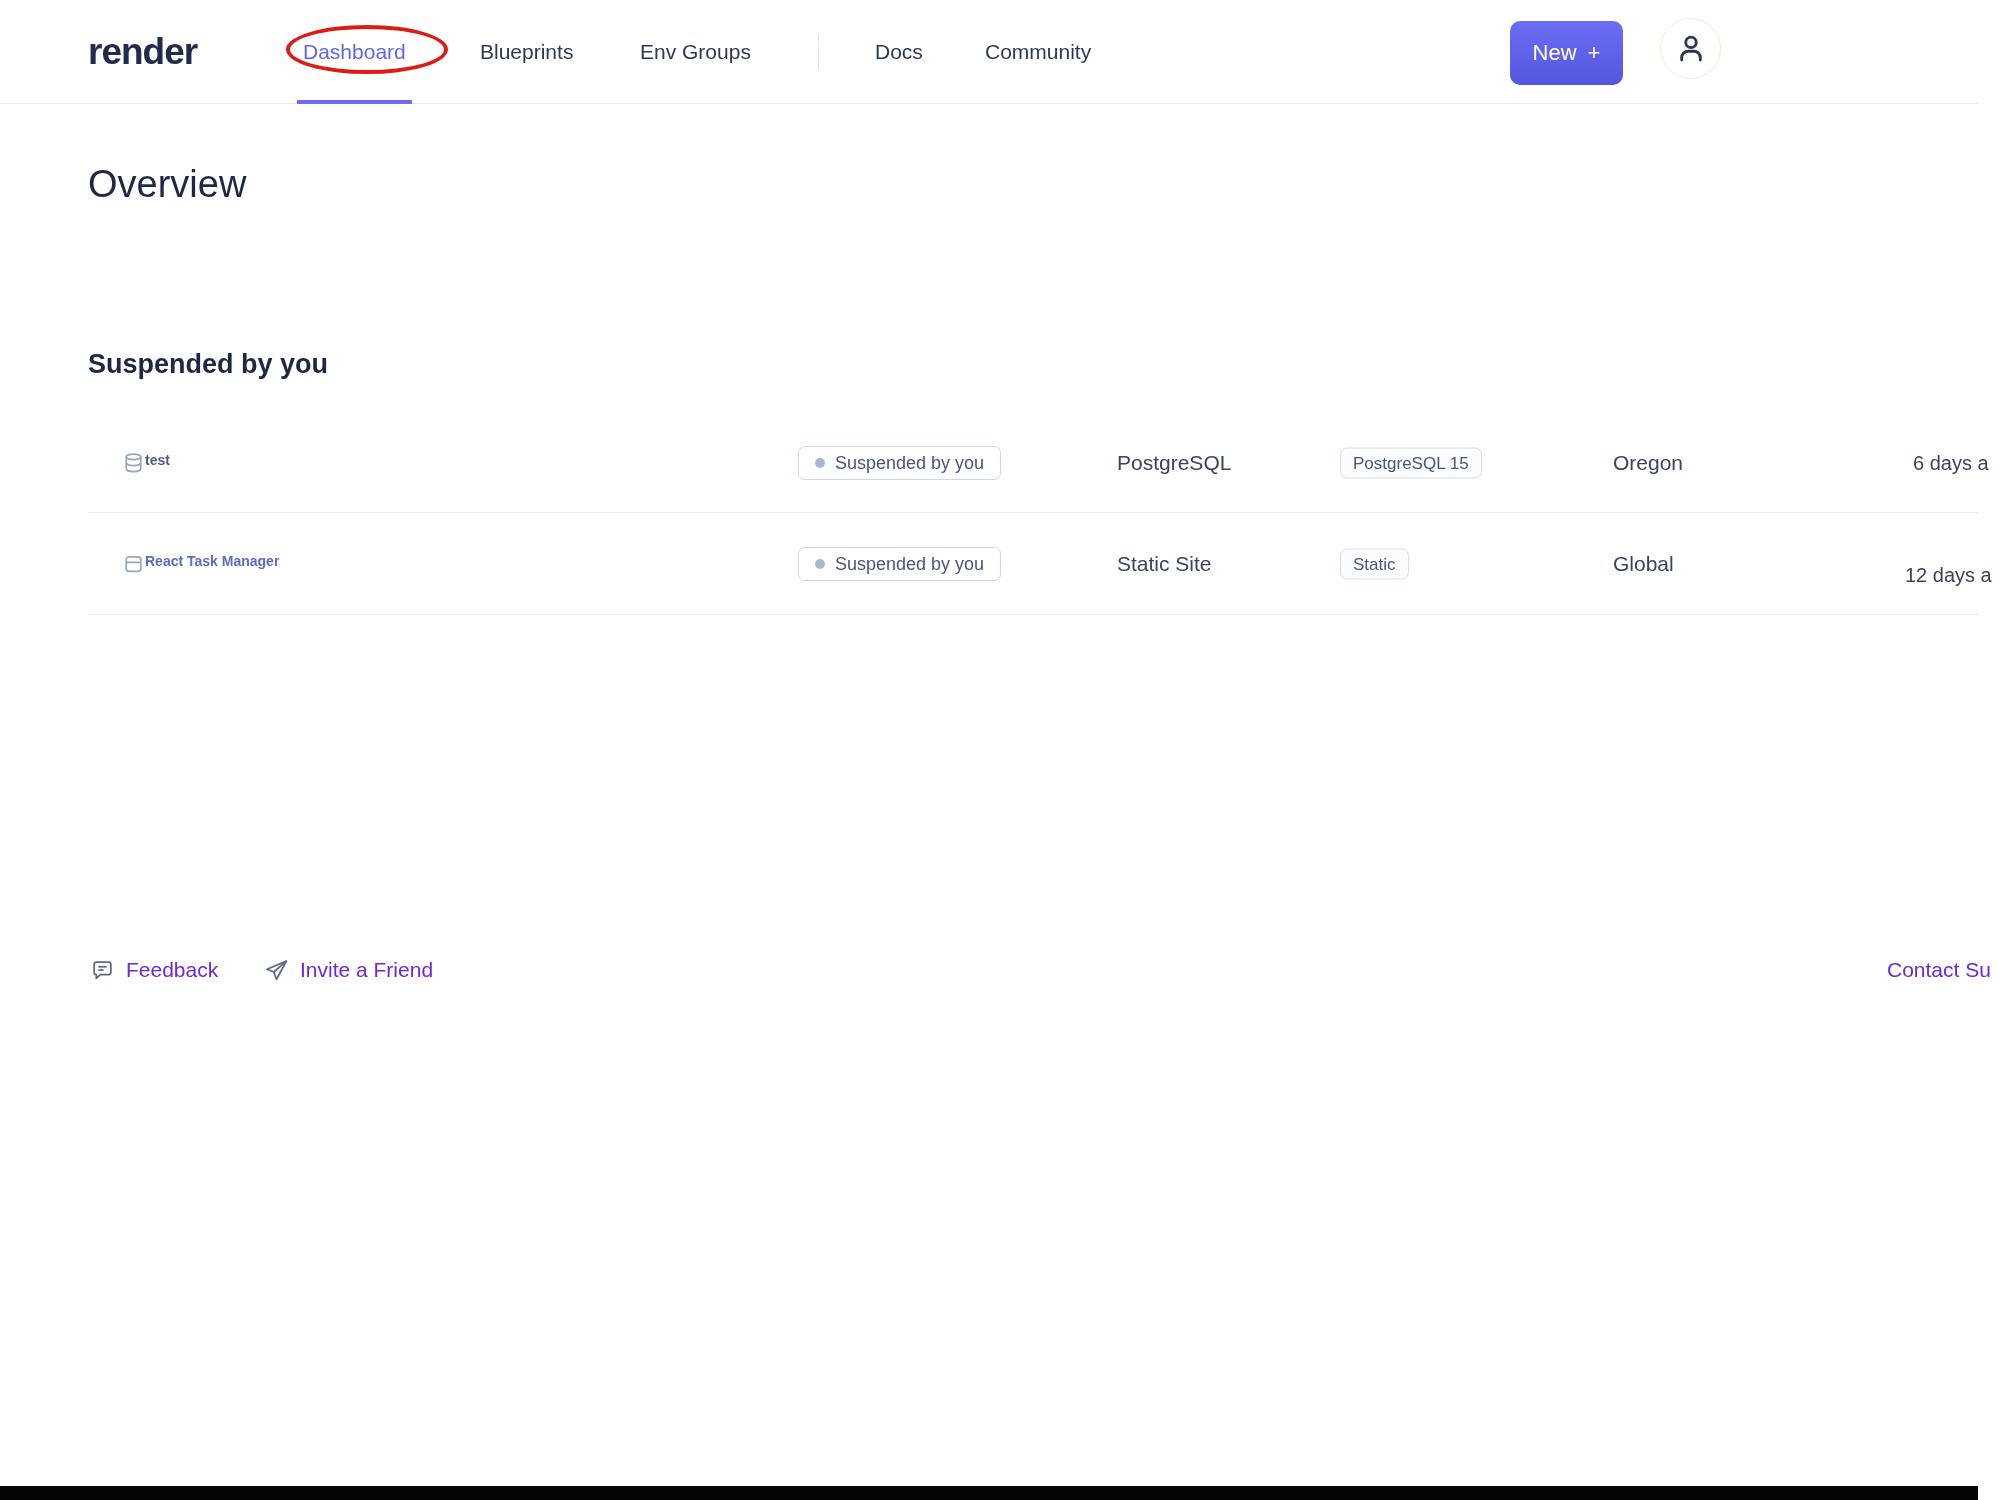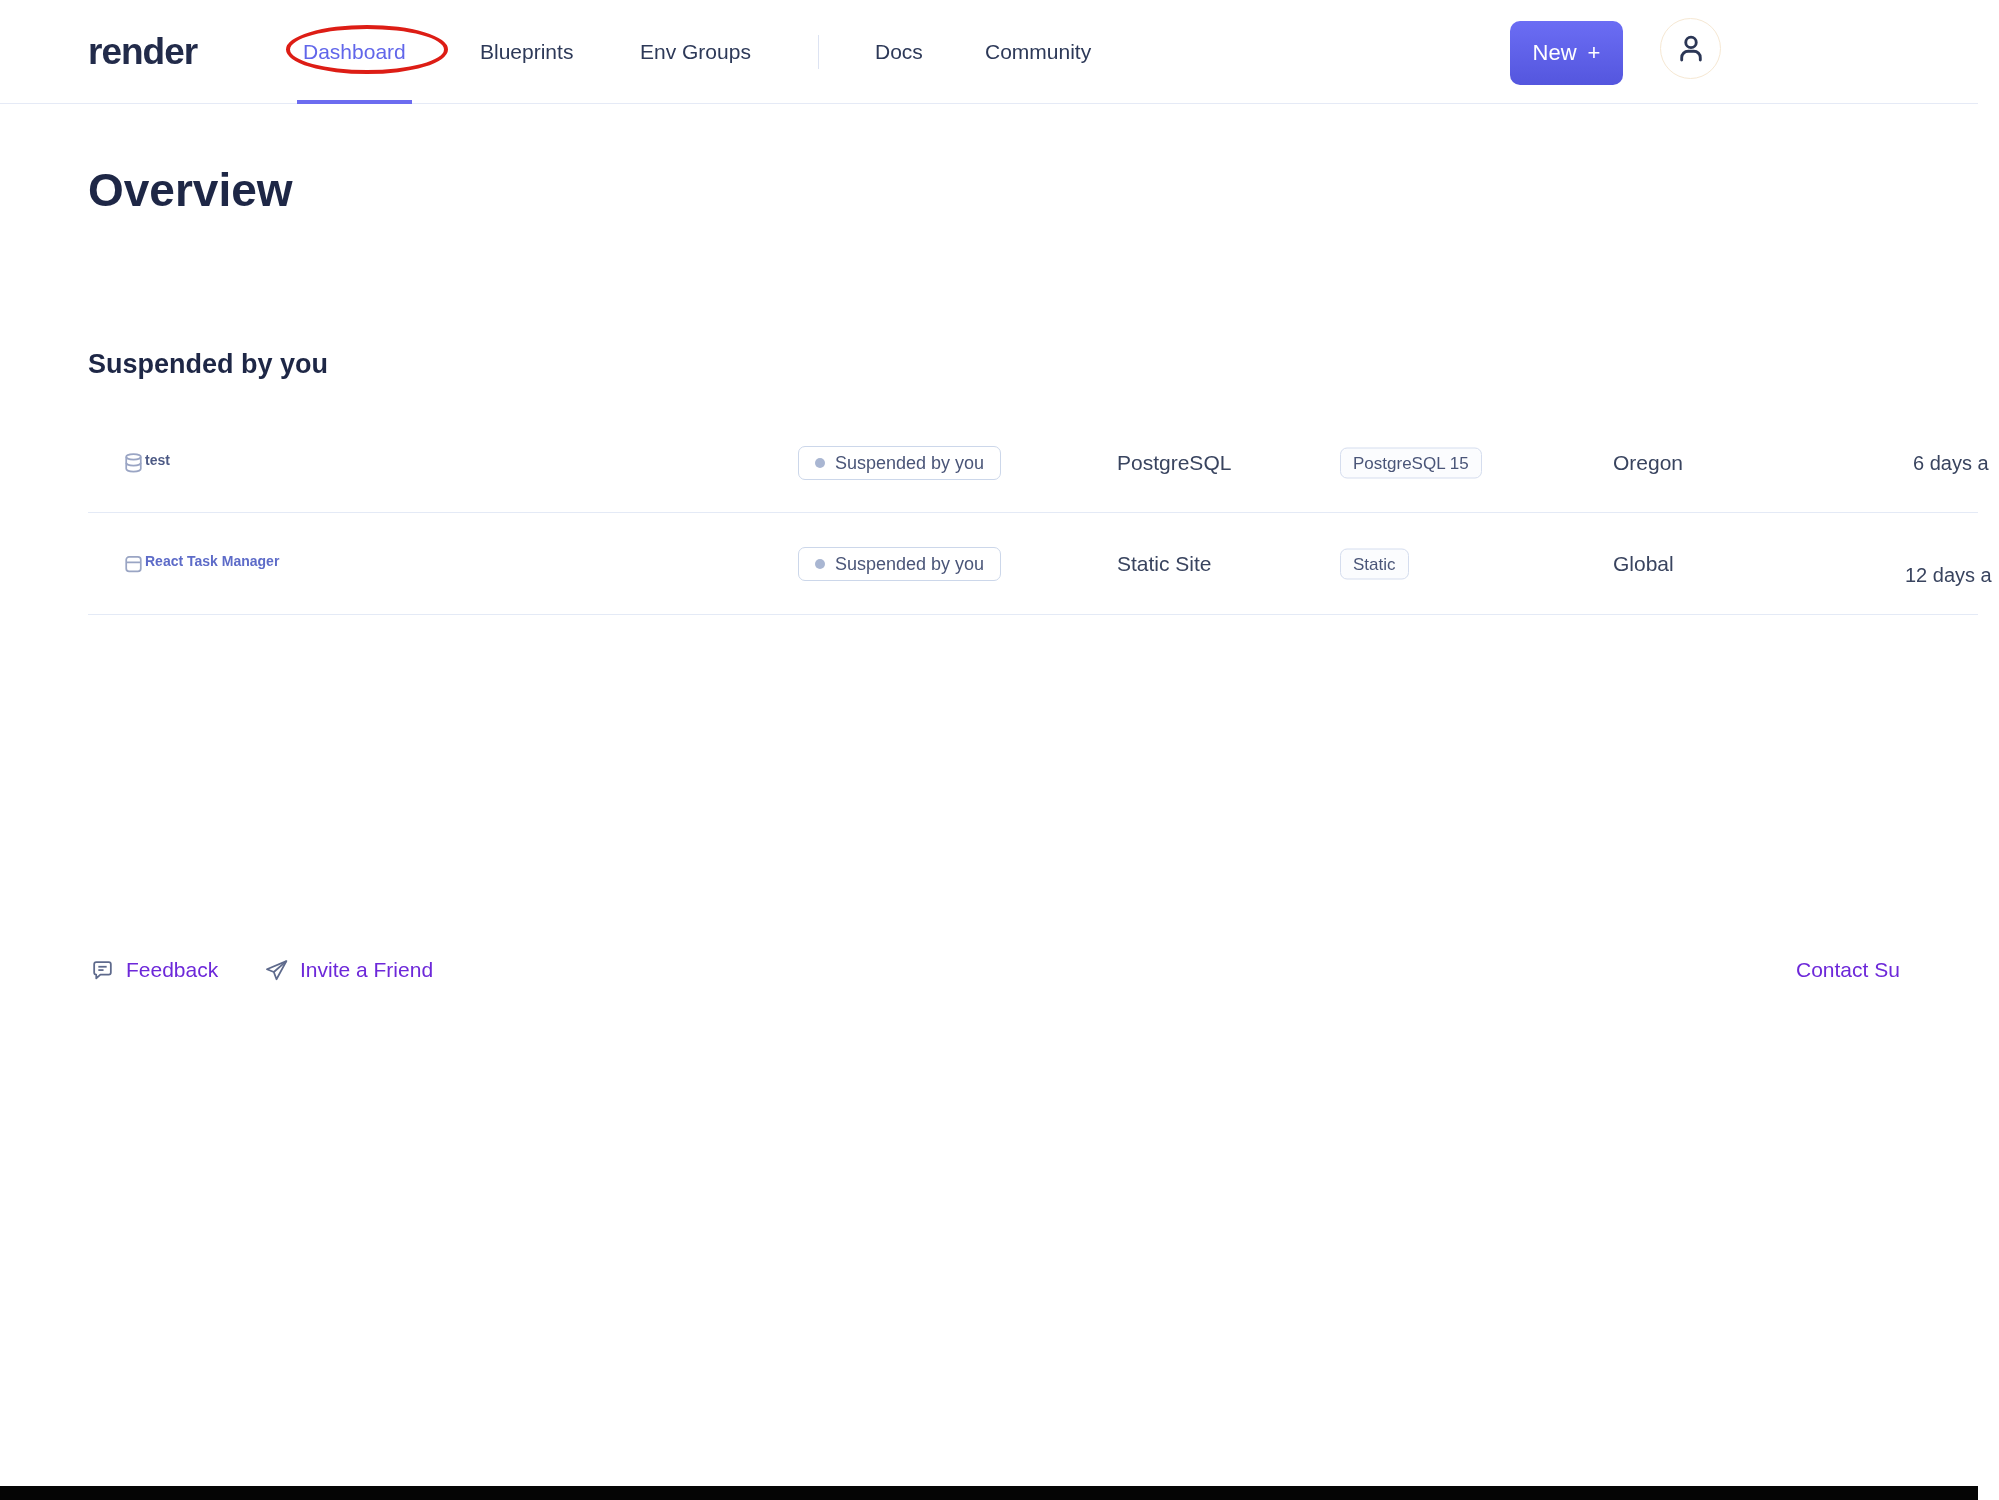--- a/index.html
+++ b/index.html
@@ -24,21 +24,21 @@
                         border:4px solid #dd1d15; border-radius:50%; pointer-events:none; z-index:6; }
   .new-btn { position:absolute; left:1510px; top:21px; width:113px; height:64px; border:none;
              border-radius:10px; background:linear-gradient(180deg,#6b6df4,#5456de);
              color:#ffffff; font-size:22px; font-family:"Liberation Sans",sans-serif;
              display:flex; align-items:center; justify-content:center; gap:11px; cursor:pointer; }
   .avatar-btn { position:absolute; left:1660px; top:18px; width:61px; height:61px; border-radius:50%;
                 border:1px solid #f6e8d3; background:#fff; display:flex; align-items:center;
                 justify-content:center; cursor:pointer; }
 
   
-  .page-title { position:absolute; left:88px; top:163px; font-size:46px; font-weight:700; color:#1e2746; }
+  .page-title { position:absolute; left:88px; top:163px; font-size:38px; font-weight:400; color:#1e2746; }
   .section-title { position:absolute; left:88px; top:349px; font-size:27px; font-weight:700; color:#1e2746; }
 
   
   .table { position:absolute; left:88px; top:413px; width:1911px; }
   .thead { position:relative; height:47px; }
   .thead-border, .row-border { position:absolute; bottom:0; left:0; width:1890px; height:1px; background:#e4eaf6; }
   .th { position:absolute; top:0; height:47px; display:flex; align-items:center;
         font-size:14.5px; font-weight:700; letter-spacing:1.3px; color:#9099b8; cursor:pointer; }
   .th-name { left:34px; } .th-status { left:706px; } .th-type { left:1027px; }
   .th-env { left:1249px; } .th-region { left:1526px; }
@@ -62,21 +62,21 @@
                border:1px solid #d5ddee; border-radius:7px; background:#fbfcfe;
                font-size:17px; color:#4a5578; }
   .cell-region { left:1525px; font-size:21px; color:#39445f; }
   .cell-deploy { font-size:20px; color:#39445f; }
   .deploy-1 { left:1825px; } .deploy-2 { left:1817px;margin-top:11px; }
 
   
   .footer { position:absolute; left:88px; top:946px; width:1911px; height:48px; }
   .footer-link { position:absolute; top:0; height:48px; display:flex; align-items:center; gap:11px;
                  font-size:21px; color:#6d28d9; cursor:pointer; white-space:nowrap; }
-  .f-feedback { left:2px; } .f-invite { left:176px; } .f-contact { left:1708px; }
+  .f-feedback { left:2px; } .f-invite { left:176px; } .f-contact { left:1799px; }
 
   .bottom-bar { position:absolute; left:0; bottom:0; width:1978px; height:14px; background:#050505; }
   svg { display:block; }
 </style>
 </head>
 <body>
 
 <div class="header">
   <div class="logo">render</div>
 

